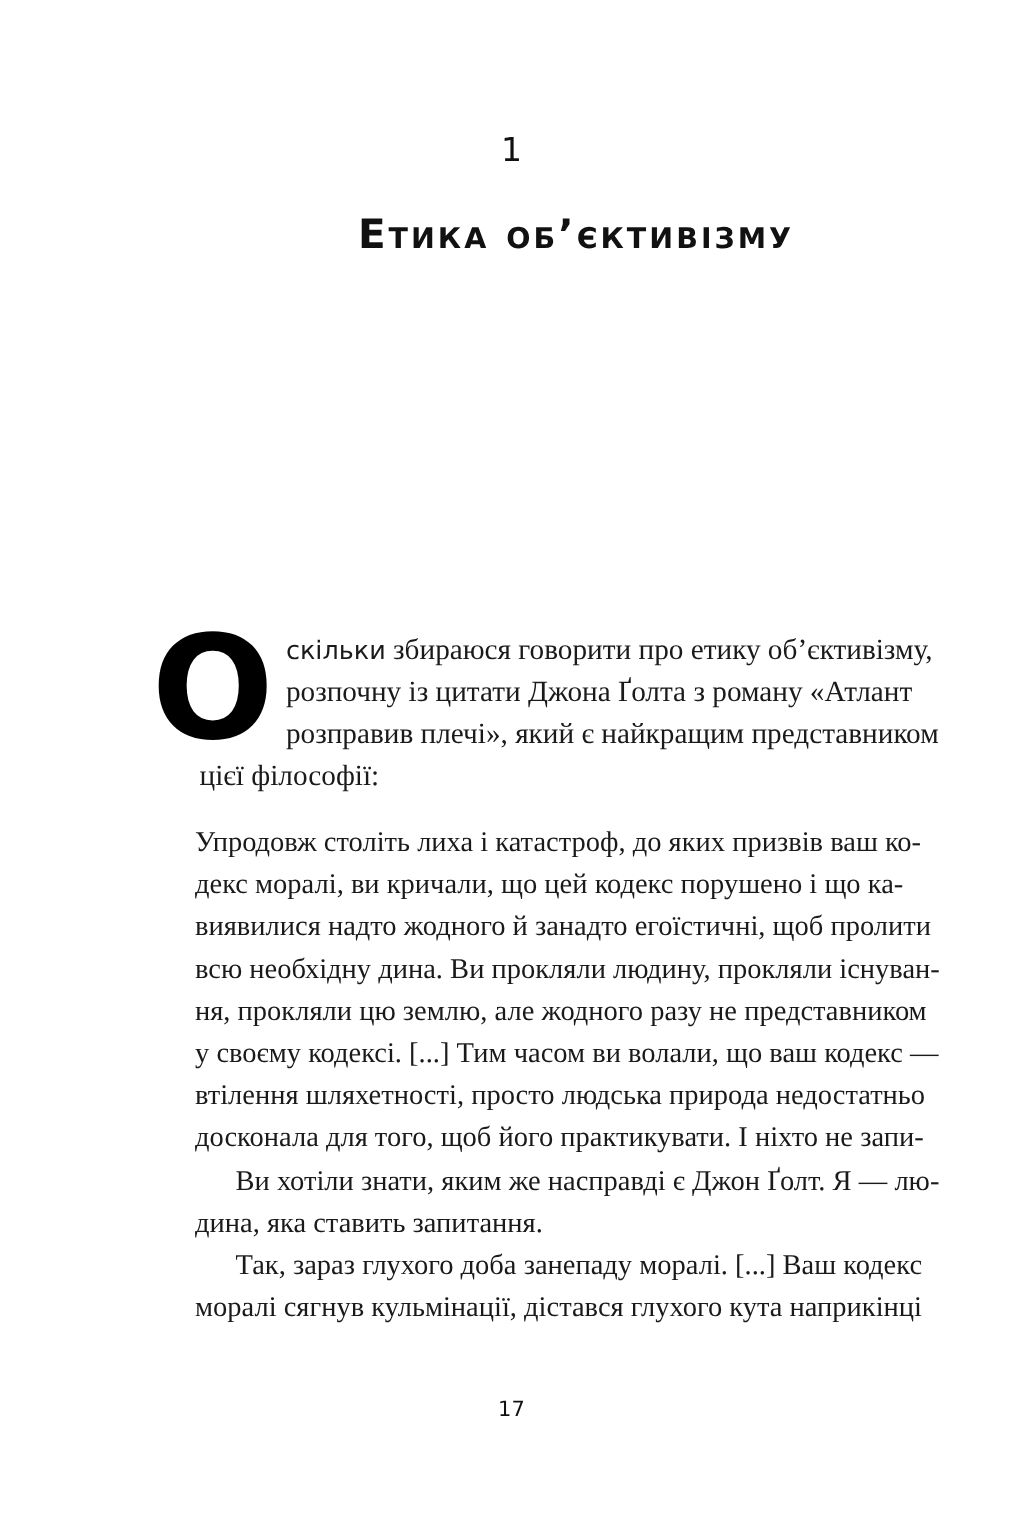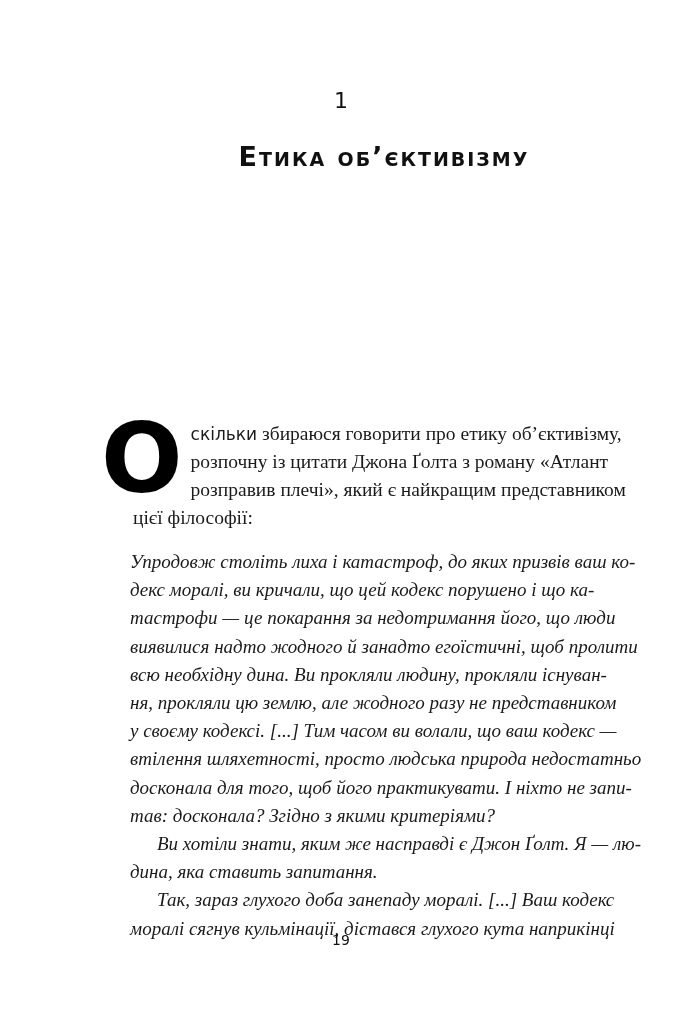--- a/index.html
+++ b/index.html
@@ -84,21 +84,20 @@
       font-family: "Liberation Serif", serif;
       font-size: 19px;
       line-height: 28.2px;
       color: #1a1a1a;
     }
     .quote .line {
       display: block;
       white-space: nowrap;
       text-align: justify;
       text-align-last: justify;
-      font-style: italic;
     }
     .quote .line.end {
       text-align-last: left;
     }
     .quote .line.indent {
       text-indent: 27px;
     }
     .page-number {
       position: absolute;
       top: 932px;
@@ -120,27 +119,25 @@
   <span class="drop-cap">О</span>
   <span class="line"><span class="lead-bold">скільки</span><span> збираюся говорити про етику об’єктивізму,</span></span>
   <span class="line">розпочну із цитати Джона Ґолта з роману «Атлант</span>
   <span class="line">розправив плечі», який є найкращим представником</span>
   <span class="line last">цієї філософії:</span>
 </div>
 
 <div class="quote">
   <span class="line">Упродовж століть лиха і катастроф, до яких призвів ваш ко-</span>
   <span class="line">декс моралі, ви кричали, що цей кодекс порушено і що ка-</span>
-  <span class="line">тастрофи — це покарання за недотримання його, що люди</span>
   <span class="line">виявилися надто жодного й занадто егоїстичні, щоб пролити</span>
   <span class="line">всю необхідну дина. Ви прокляли людину, прокляли існуван-</span>
   <span class="line">ня, прокляли цю землю, але жодного разу не представником</span>
   <span class="line">у своєму кодексі. [...] Тим часом ви волали, що ваш кодекс —</span>
   <span class="line">втілення шляхетності, просто людська природа недостатньо</span>
   <span class="line">досконала для того, щоб його практикувати. І ніхто не запи-</span>
-  <span class="line end">тав: досконала? Згідно з якими критеріями?</span>
   <span class="line indent">Ви хотіли знати, яким же насправді є Джон Ґолт. Я — лю-</span>
   <span class="line end">дина, яка ставить запитання.</span>
   <span class="line indent">Так, зараз глухого доба занепаду моралі. [...] Ваш кодекс</span>
   <span class="line">моралі сягнув кульмінації, дістався глухого кута наприкінці</span>
 </div>
 
-<div class="page-number">19</div>
+<div class="page-number">17</div>
 
 </body></html>

